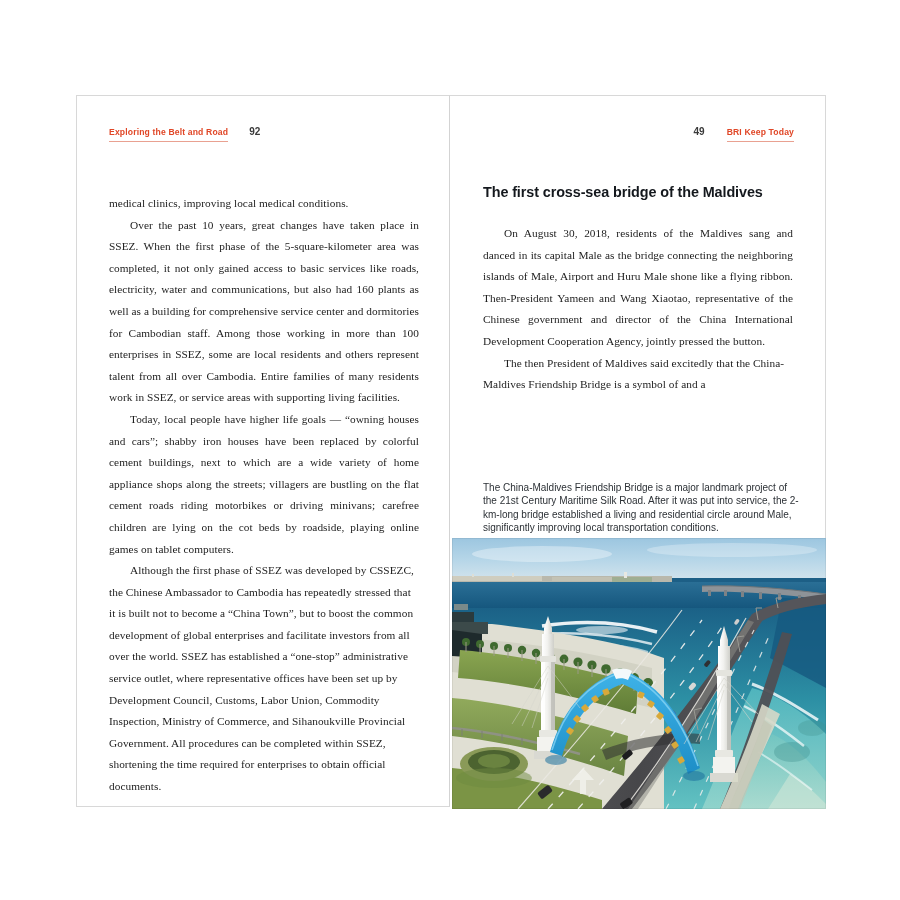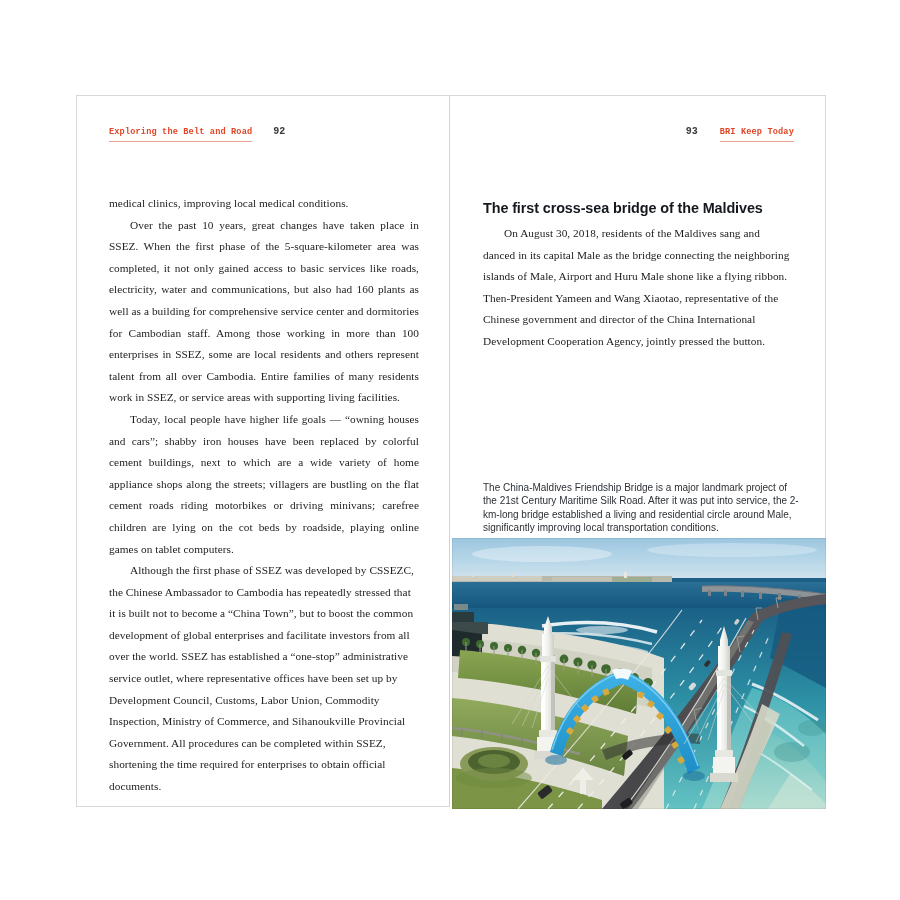--- a/index.html
+++ b/index.html
@@ -44,21 +44,21 @@
     height: 714px;
     border-top: 1px solid #d8d8d8;
     border-right: 1px solid #d8d8d8;
   }
 
   
   .runhead {
     position: absolute;
     display: flex;
     align-items: baseline;
-    font-family: Liberation Mono, monospace;
+    font-family: Liberation Sans, sans-serif;
   }
   #runhead-left  { left: 32px;  top: 30px; }
   #runhead-right { right: 31px; top: 30px; flex-direction: row; }
 
   .runhead-title {
     font-size: 8.6px;
     font-weight: bold;
     color: #e04626;
     letter-spacing: 0.15px;
     border-bottom: 1px solid #e9a191;
@@ -95,21 +95,21 @@
     text-indent: 21px;
     letter-spacing: 0.05px;
   }
   .textcol p.noindent { text-indent: 0; }
   .textcol p:last-child { text-align: left; }
 
   
   #section-heading {
     position: absolute;
     left: 33px;
-    top: 92px;
+    top: 76px;
     width: 320px;
     font-family: "Liberation Sans", sans-serif;
     font-size: 14.4px;
     font-weight: bold;
     color: #14181d;
     letter-spacing: -0.1px;
     line-height: 1.2;
   }
 
   
@@ -154,28 +154,29 @@
       <p>Over the past 10 years, great changes have taken place in SSEZ. When the first phase of the 5-square-kilometer area was completed, it not only gained access to basic services like roads, electricity, water and communications, but also had 160 plants as well as a building for comprehensive service center and dormitories for Cambodian staff. Among those working in more than 100 enterprises in SSEZ, some are local residents and others represent talent from all over Cambodia. Entire families of many residents work in SSEZ, or service areas with supporting living facilities.</p>
       <p>Today, local people have higher life goals — “owning houses and cars”; shabby iron houses have been replaced by colorful cement buildings, next to which are a wide variety of home appliance shops along the streets; villagers are bustling on the flat cement roads riding motorbikes or driving minivans; carefree children are lying on the cot beds by roadside, playing online games on tablet computers.</p>
       <p>Although the first phase of SSEZ was developed by CSSEZC, the Chinese Ambassador to Cambodia has repeatedly stressed that it is built not to become a “China Town”, but to boost the common development of global enterprises and facilitate investors from all over the world. SSEZ has established a “one-stop” administrative service outlet, where representative offices have been set up by Development Council, Customs, Labor Union, Commodity Inspection, Ministry of Commerce, and Sihanoukville Provincial Government. All procedures can be completed within SSEZ, shortening the time required for enterprises to obtain official documents.</p>
     </div>
 
   </div>
 
   <div class="page" id="page-right">
 
     <div class="runhead" id="runhead-right">
-      <span class="runhead-folio">93</span>
+      <span class="runhead-folio">49</span>
       <span class="runhead-title">BRI Keep Today</span>
     </div>
 
     <h2 id="section-heading">The first cross-sea bridge of the Maldives</h2>
 
     <div class="textcol" id="body-right">
       <p>On August 30, 2018, residents of the Maldives sang and danced in its capital Male as the bridge connecting the neighboring islands of Male, Airport and Huru Male shone like a flying ribbon. Then-President Yameen and Wang Xiaotao, representative of the Chinese government and director of the China International Development Cooperation Agency, jointly pressed the button.</p>
+      <p>The then President of Maldives said excitedly that the China-Maldives Friendship Bridge is a symbol of and a</p>
     </div>
 
     <div id="photo-caption">The China-Maldives Friendship Bridge is a major landmark project of the 21st Century Maritime Silk Road. After it was put into service, the 2-km-long bridge established a living and residential circle around Male, significantly improving local transportation conditions.</div>
 
     <div id="photo">
       <svg viewBox="0 0 374 271" preserveAspectRatio="none">
         <defs>
           <linearGradient id="gSky" x1="0" y1="0" x2="0" y2="1">
             <stop offset="0" stop-color="#9cc6e0"></stop>
             <stop offset="0.55" stop-color="#b6d6e8"></stop>

